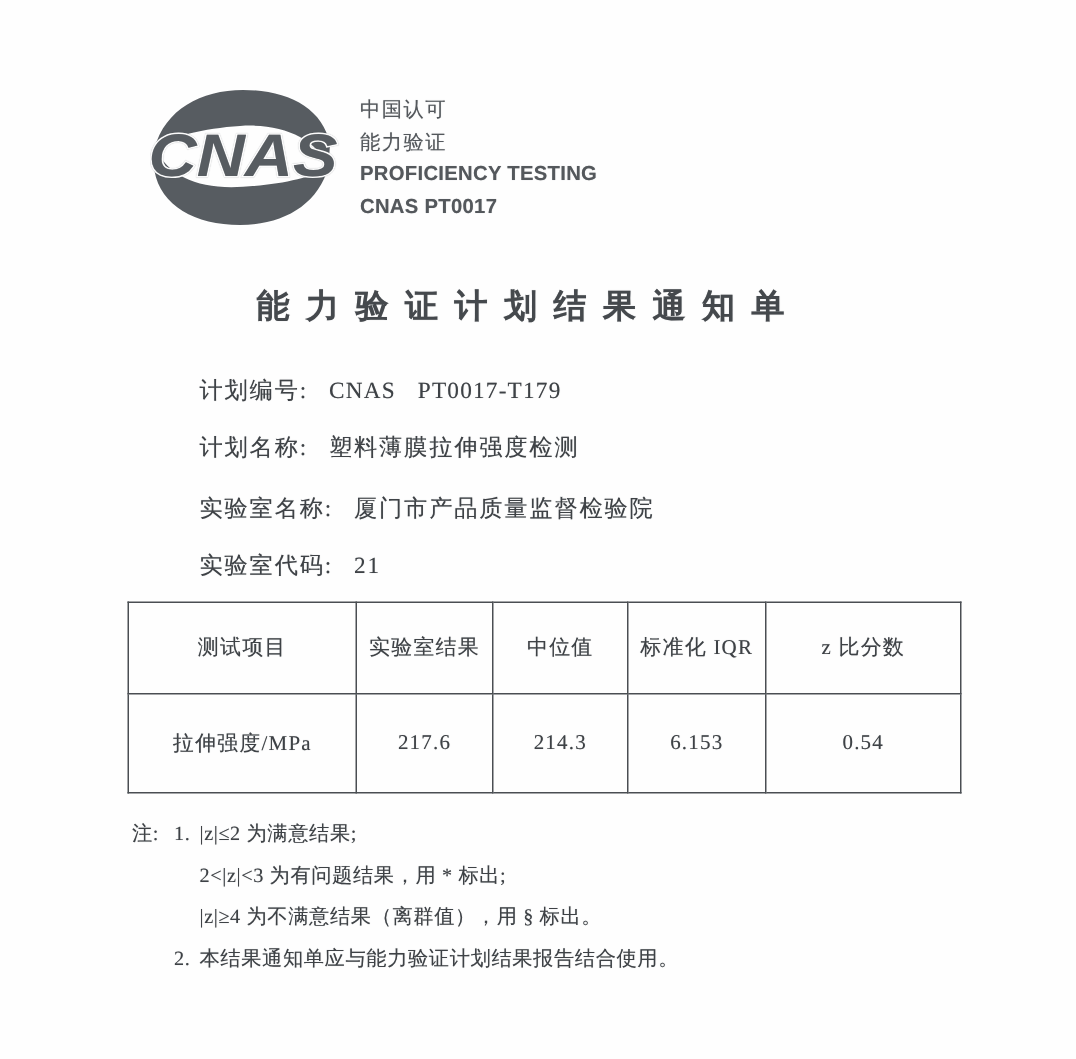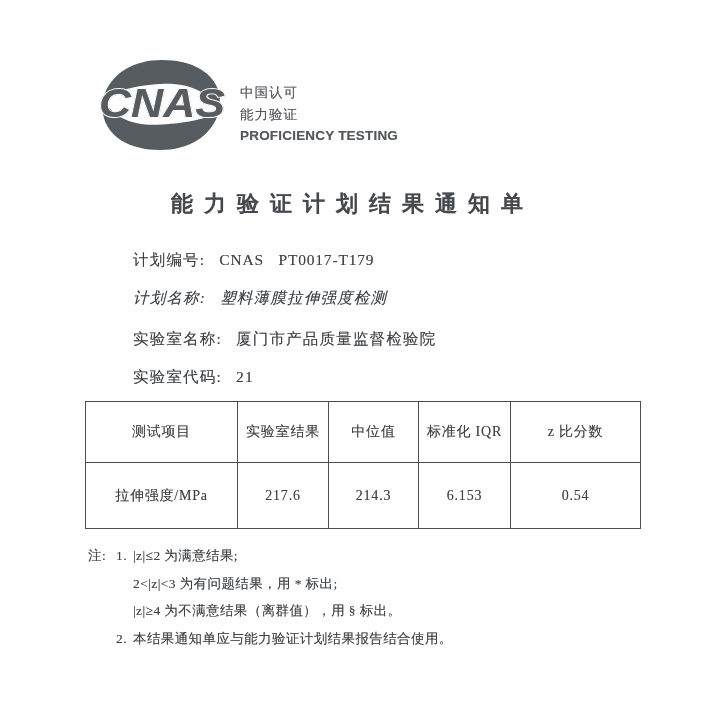--- a/index.html
+++ b/index.html
@@ -17,38 +17,37 @@
     overflow: hidden;
     text-shadow: 0 0 0.5px rgba(62,66,70,0.45);
   }
 
   
   .logo-svg { position: absolute; left: 100px; top: 58px; width: 128px; height: 94px; }
   .logo-captions {
     position: absolute; left: 240px; top: 62px;
     font-family: "Liberation Sans", "DejaVu Sans", sans-serif;
     color: #54585c;
-    margin-top: 20px;
   }
   .logo-captions .cap-cjk { font-size: 13.5px; line-height: 21.5px; font-weight: 400; letter-spacing: 1px; }
   .logo-captions .cap-en  { font-size: 13.5px; line-height: 21.5px; font-weight: 700; letter-spacing: 0.2px; }
 
   
   .doc-title {
     position: absolute; top: 189px; left: -6px; width: 717px;
     margin: 0; text-align: center;
     font-size: 22px; font-weight: 700; color: #45494d;
     letter-spacing: 11px;
   }
 
   
   .field { position: absolute; left: 88px; font-size: 15.5px; letter-spacing: 1.2px; white-space: nowrap; margin-left: 45px; }
   .field .flabel { margin-right: 14px; }
   .field-1 { top: 250px; }
-  .field-2 { top: 288px; font-style: italic; }
+  .field-2 { top: 288px; }
   .field-3 { top: 329px; }
   .field-4 { top: 367px; }
   .ws-wide { word-spacing: 10px; letter-spacing: 0.8px; }
 
   
   .results-table {
     position: absolute; left: 85px; top: 401px; width: 555px;
     border-collapse: collapse; table-layout: fixed;
   }
   .results-table th, .results-table td {
@@ -78,20 +77,21 @@
 
     <path d="M 119 53 C 112 79, 88 92, 60 92 C 30 92, 7 79, 3 56 L 4 41 C 12 60, 34 68.5, 62 66.5 C 86 65, 108 61, 119 53 Z" fill="#575c61"></path>
 
     <text x="62" y="59" text-anchor="middle" font-family="Liberation Sans, DejaVu Sans, sans-serif" font-size="40" font-weight="bold" font-style="italic" fill="#575c61" stroke="#ffffff" stroke-width="2" paint-order="stroke" textLength="126" lengthAdjust="spacingAndGlyphs">CNAS</text>
   </svg>
 
   <div class="logo-captions">
     <div class="cap-cjk">中国认可</div>
     <div class="cap-cjk">能力验证</div>
     <div class="cap-en">PROFICIENCY TESTING</div>
+    <div class="cap-en">CNAS PT0017</div>
   </div>
 
   <h1 class="doc-title">能力验证计划结果通知单</h1>
 
   <div class="field field-1">
     <span class="flabel">计划编号:</span><span class="ws-wide">CNAS PT0017-T179</span>
   </div>
   <div class="field field-2">
     <span class="flabel">计划名称:</span><span>塑料薄膜拉伸强度检测</span>
   </div>

